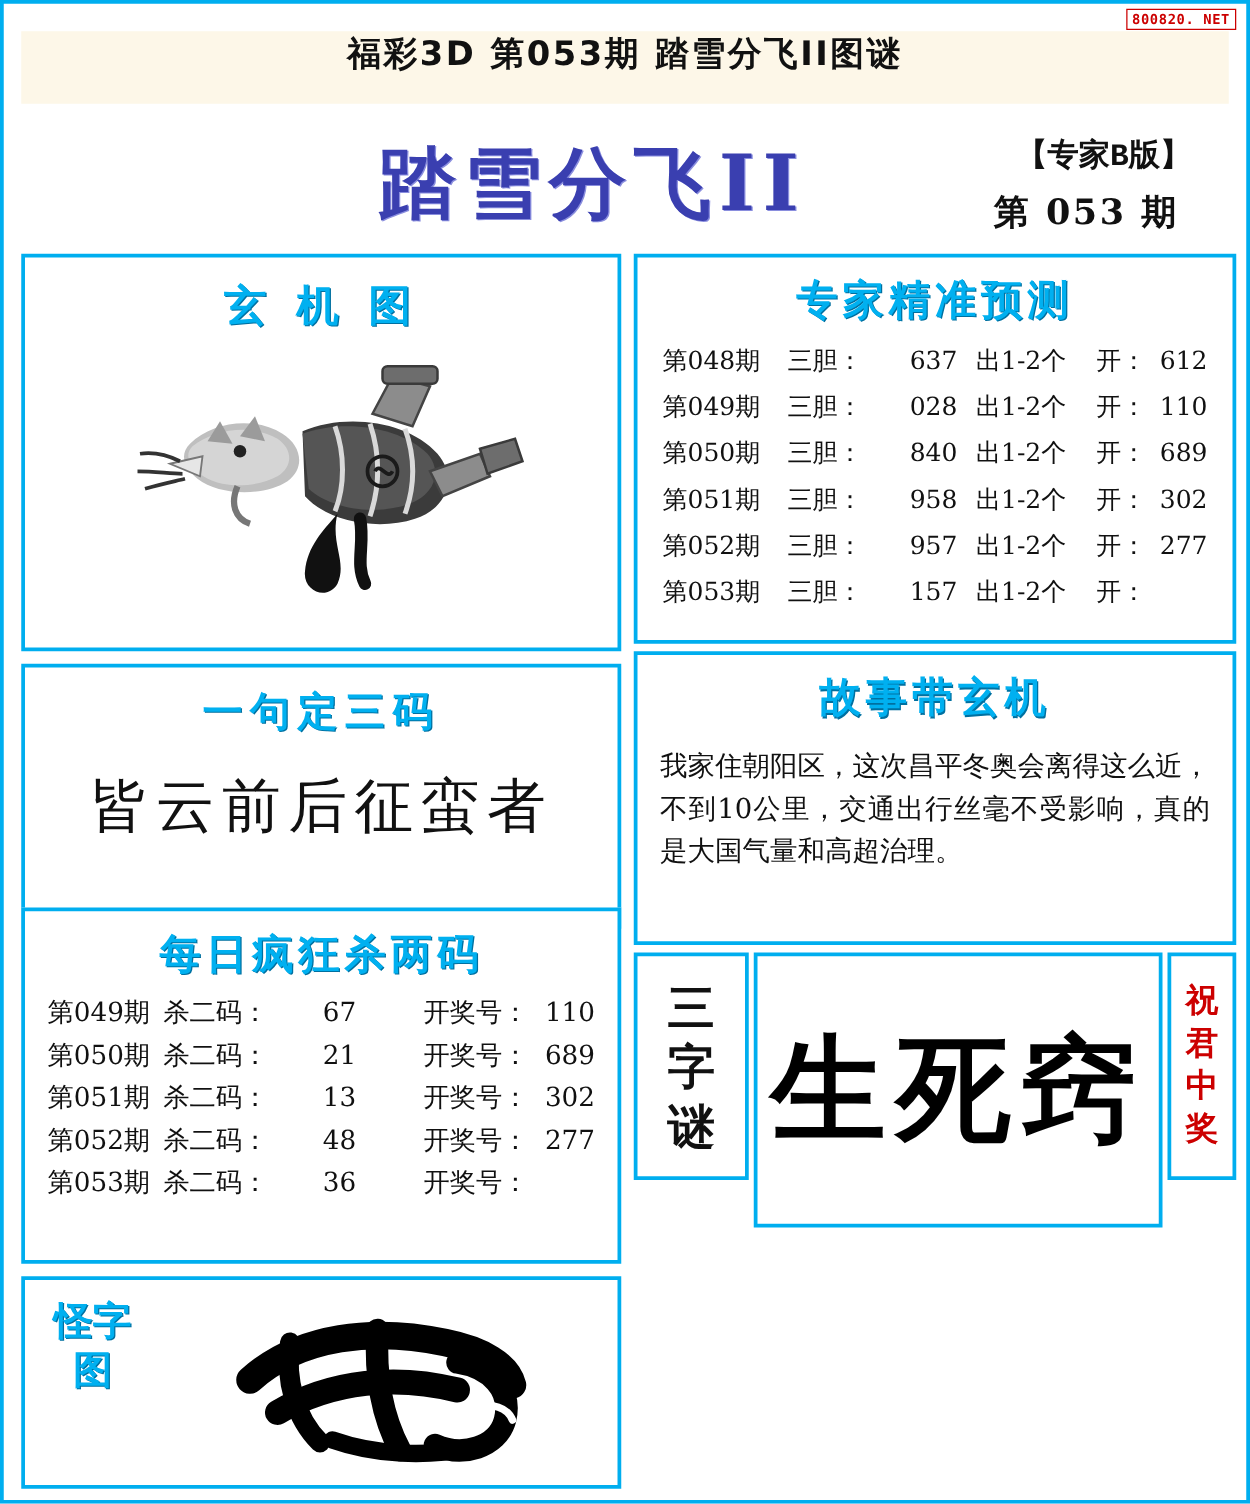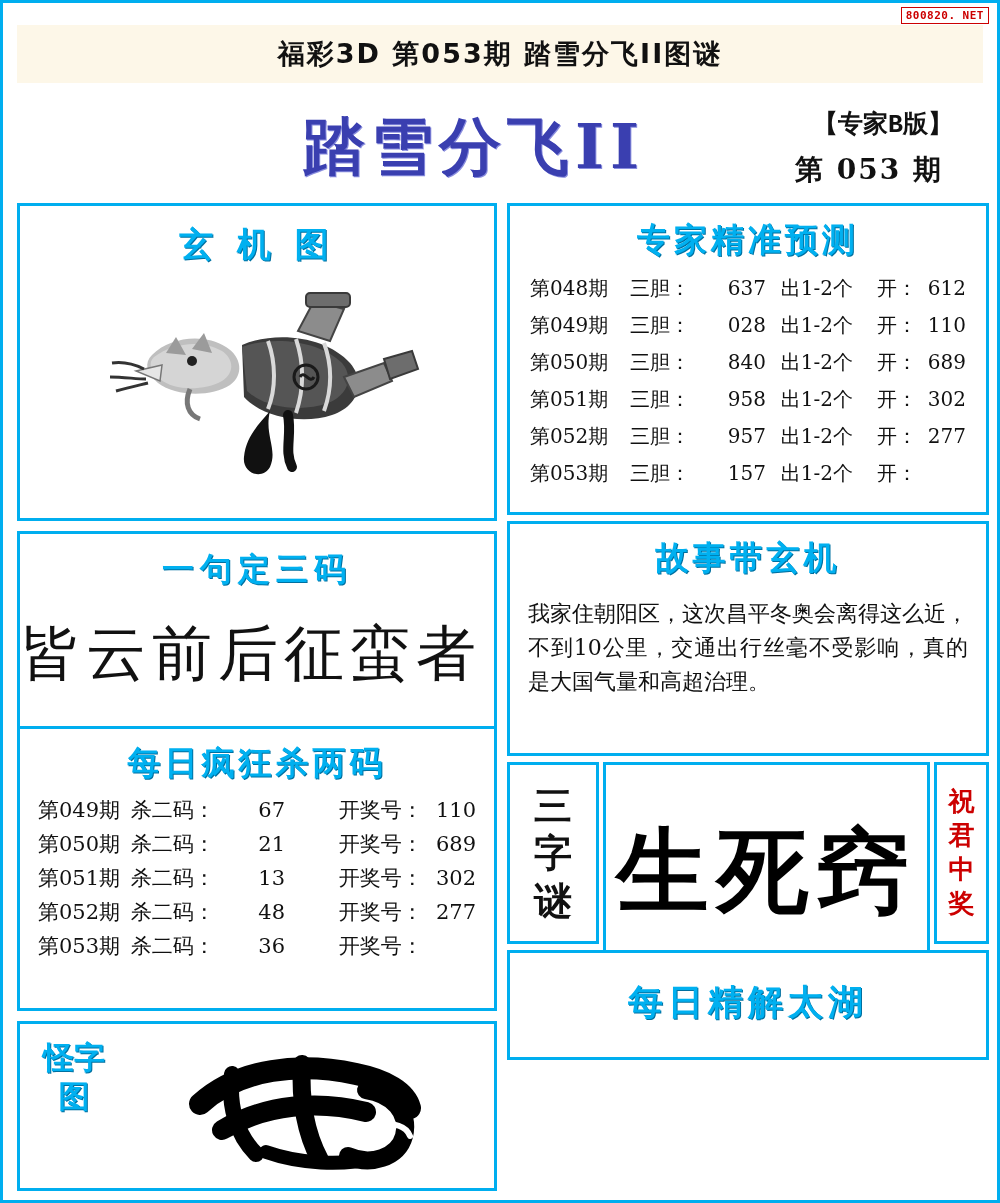--- a/index.html
+++ b/index.html
@@ -40,21 +40,21 @@
 
   
   .header-bar {
     position: absolute;
     top: 22px;
     left: 14px;
     right: 14px;
     height: 58px;
     background: #fdf7e8;
     display: flex;
-    align-items: center;
+    align-items: flex-start;
     justify-content: center;
   }
   .header-title {
     font-size: 27px;
     font-weight: bold;
     color: #111111;
     letter-spacing: 2px;
     font-family: "DejaVu Sans", sans-serif;
   }
 
@@ -139,21 +139,22 @@
   .cartoon {
     position: absolute;
     left: 50%;
     top: 50%;
     transform: translate(-50%, -50%);
   }
 
   
   #box-yiju .box-heading { margin-top: 14px; font-size: 32px; }
   .yiju-text {
-    font-size: 60px;
+    text-align: center;
+    font-size: 47px;
     color: #111111;
     font-family: "DejaVu Serif", serif;
     letter-spacing: 6px;
     margin-top: 22px;
   }
 
   
   #box-shaliang .box-heading { margin-top: 12px; font-size: 33px; letter-spacing: 4px; }
   .rows-block { margin-top: 10px; padding: 0 18px; }
   .data-row {
@@ -469,17 +470,14 @@
 
   <div class="box" id="box-zhujun">
     <div class="vert-red">
       <span>祝</span>
       <span>君</span>
       <span>中</span>
       <span>奖</span>
     </div>
   </div>
 
-  <div class="box" id="box-taihu">
-    <div class="box-heading">每日精解太湖</div>
-  </div>
 
 </div>
 
 </body></html>

